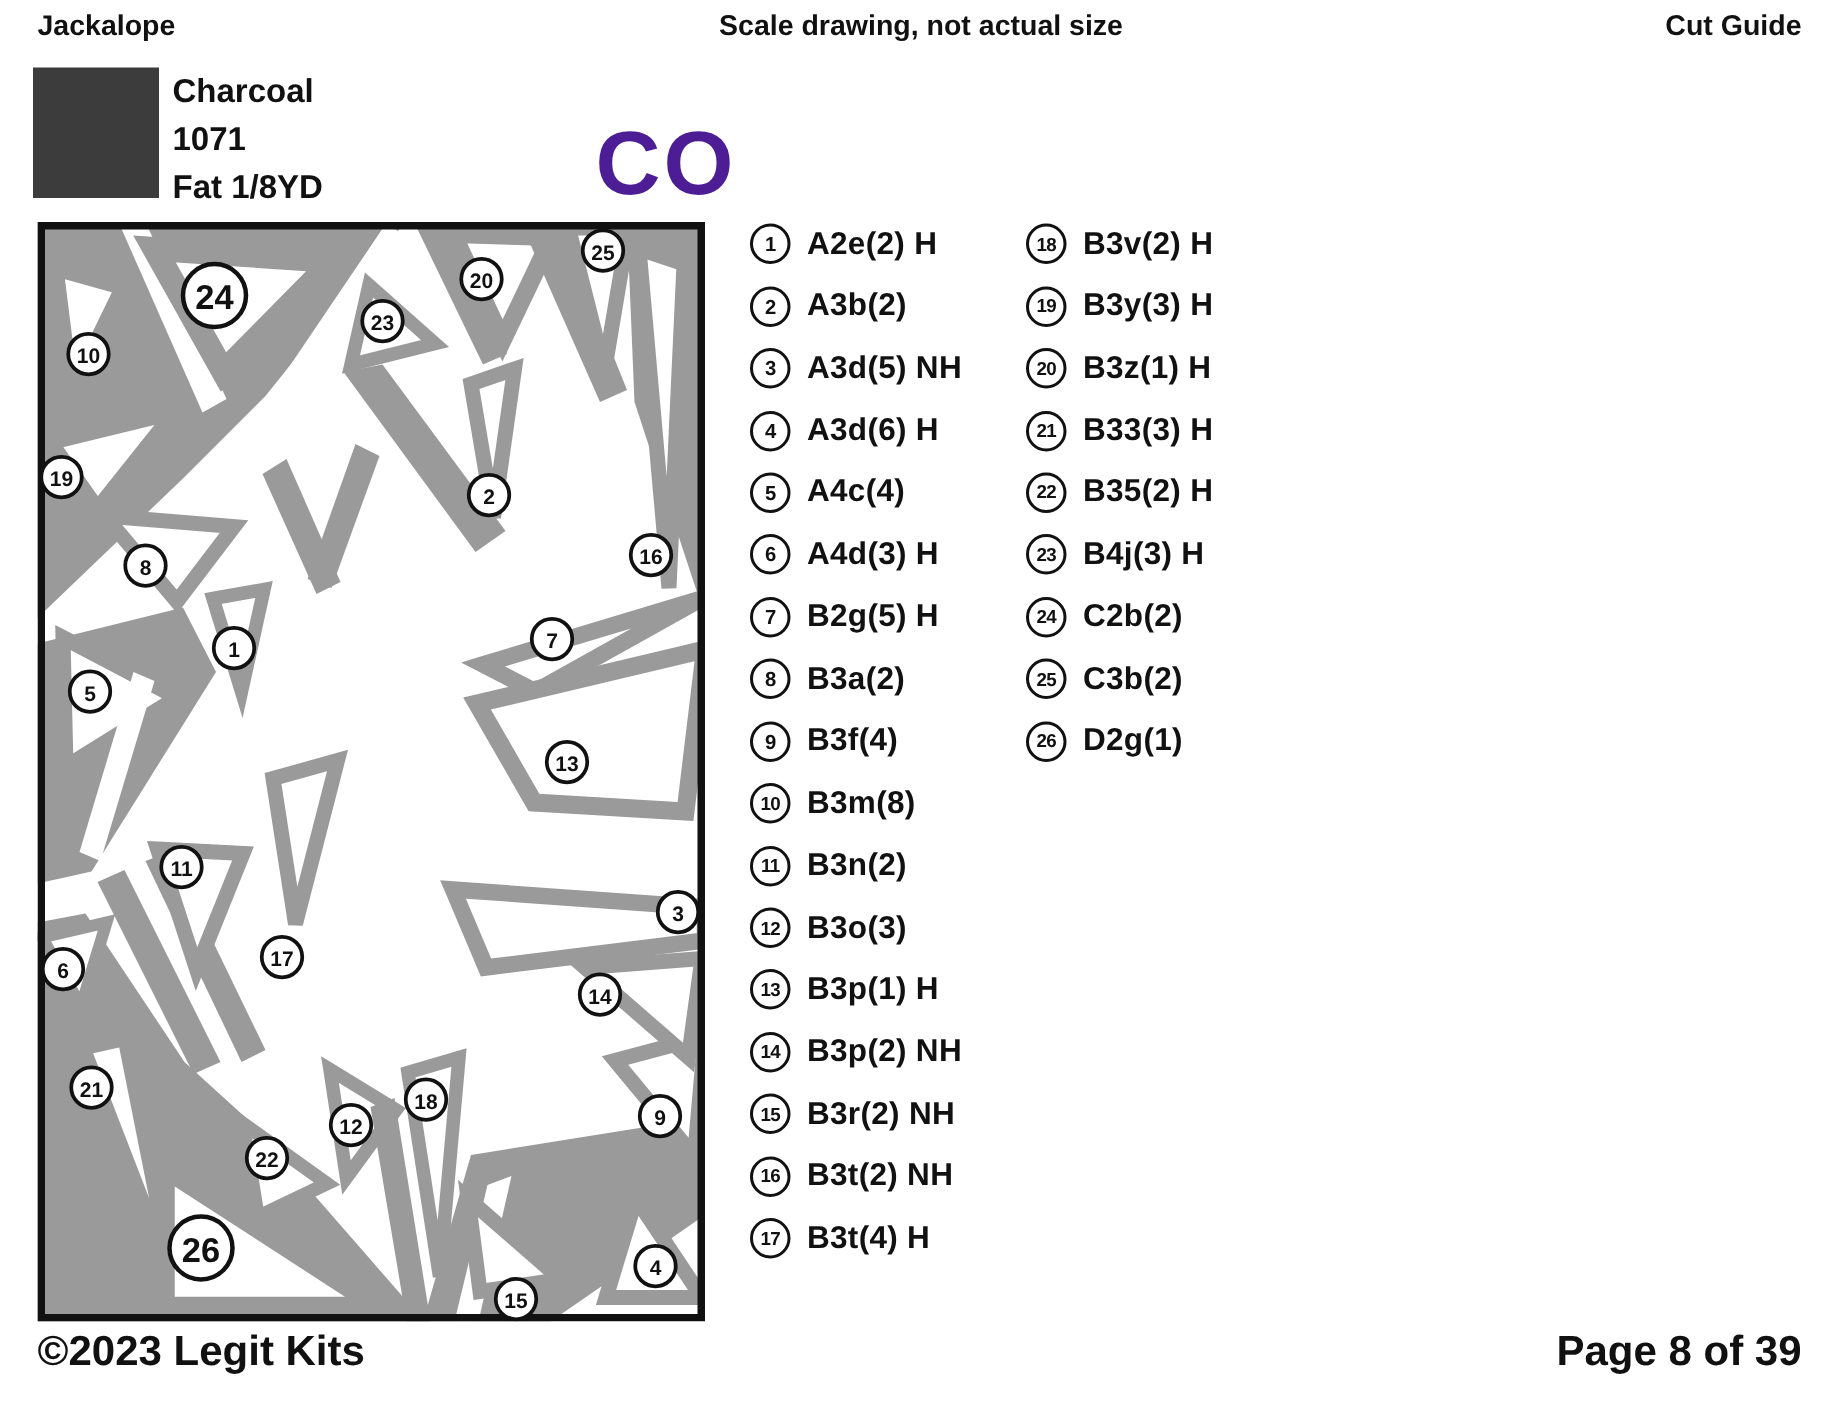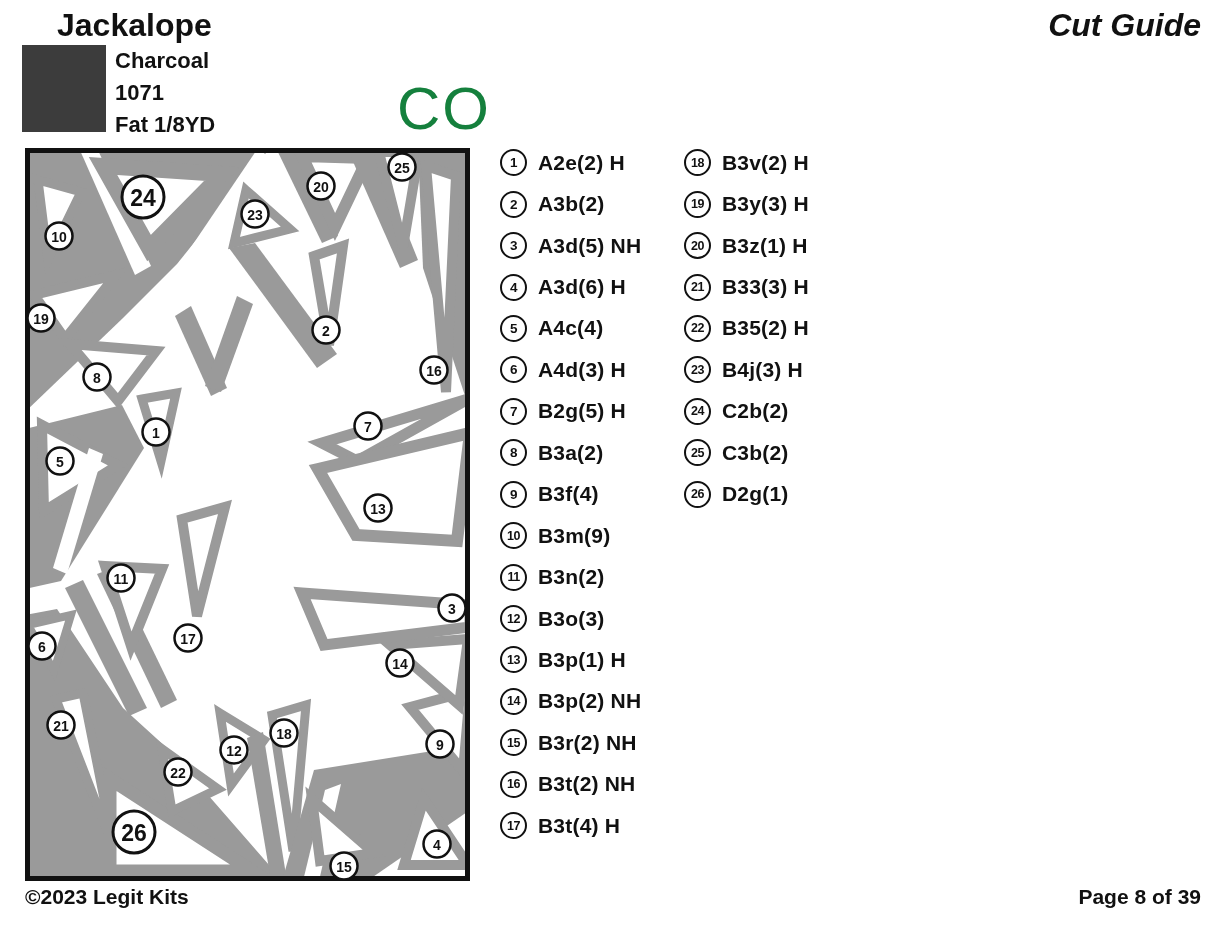--- a/index.html
+++ b/index.html
@@ -1,44 +1,45 @@
 <!DOCTYPE html>
 <html><head>
 <meta charset="utf-8">
 <style>
   html,body{margin:0;padding:0;background:#ffffff;}
   .page{position:relative;width:1228px;height:935px;background:#ffffff;
         font-family:"Liberation Sans",sans-serif;color:#111;overflow:hidden;}
-  .hdr{position:absolute;top:7px;font-weight:bold;font-size:32px;white-space:nowrap;margin-left:32px;}
+  .hdr{position:absolute;top:7px;font-weight:bold;font-size:19px;white-space:nowrap;}
   .hdr-left{left:25px;}
   .hdr-center{left:0;width:100%;text-align:center;}
-  .hdr-right{right:27px;font-style:italic;}
+  .hdr-right{right:27px;}
   .swatch{position:absolute;left:22px;top:45px;width:84px;height:87px;background:#3c3c3c;}
   .fabinfo{position:absolute;left:115px;top:45px;font-weight:bold;font-size:22px;line-height:32px;white-space:pre-line;}
-  .co-mark{position:absolute;left:397px;top:74px;font-size:60px;font-weight:400;color:#15803d;letter-spacing:2px;}
+  .co-mark{position:absolute;left:397px;top:74px;font-size:60px;font-weight:700;color:#4c1d95;letter-spacing:2px;}
   .diagram{position:absolute;left:25px;top:148px;width:445px;height:733px;}
   .legend{position:absolute;top:142px;}
   .legend.col1{left:500px;}
   .legend.col2{left:684px;}
   .lrow{height:41.45px;display:flex;align-items:center;gap:11px;}
   .lcirc{box-sizing:content-box;width:23px;height:23px;border:2px solid #111;border-radius:50%;
          display:flex;align-items:center;justify-content:center;font-weight:bold;font-size:13.5px;
          flex:0 0 auto;letter-spacing:-0.5px;}
   .lcirc.two{font-size:12.5px;}
   .lcirc.hidden{visibility:hidden;}
   .llabel{font-weight:bold;font-size:21px;white-space:nowrap;letter-spacing:0.2px;}
-  .foot{position:absolute;top:885px;font-weight:bold;font-size:21px;white-space:nowrap;}
+  .foot{position:absolute;top:885px;font-weight:bold;font-size:28px;white-space:nowrap;}
   .foot-left{left:25px;}
   .foot-right{right:27px;margin-left:32px;}
 </style>
 </head>
 <body>
 
 <div class="page">
 
+  <div class="hdr hdr-center">Scale drawing, not actual size</div>
   <div class="hdr hdr-left">Jackalope</div>
   <div class="hdr hdr-right">Cut Guide</div>
 
   <div class="swatch" style="background: rgb(60, 60, 60);"></div>
   <div class="fabinfo"><div>Charcoal</div><div>1071</div><div>Fat 1/8YD</div></div>
 
   <div class="co-mark">CO</div>
 
   <div class="diagram" id="diagram"><svg width="445" height="733" viewBox="0 0 445 733">
         <polygon points="0,0 245,0 152,116 98,170 0,264" fill="#9a9a9a"></polygon>
@@ -223,21 +224,21 @@
       <div class="lrow">
         <span class="lcirc">8</span>
         <span class="llabel">B3a(2)</span>
       </div>
       <div class="lrow">
         <span class="lcirc">9</span>
         <span class="llabel">B3f(4)</span>
       </div>
       <div class="lrow">
         <span class="lcirc two">10</span>
-        <span class="llabel">B3m(9)</span>
+        <span class="llabel">B3m(8)</span>
       </div>
       <div class="lrow">
         <span class="lcirc two">11</span>
         <span class="llabel">B3n(2)</span>
       </div>
       <div class="lrow">
         <span class="lcirc two">12</span>
         <span class="llabel">B3o(3)</span>
       </div>
       <div class="lrow">

